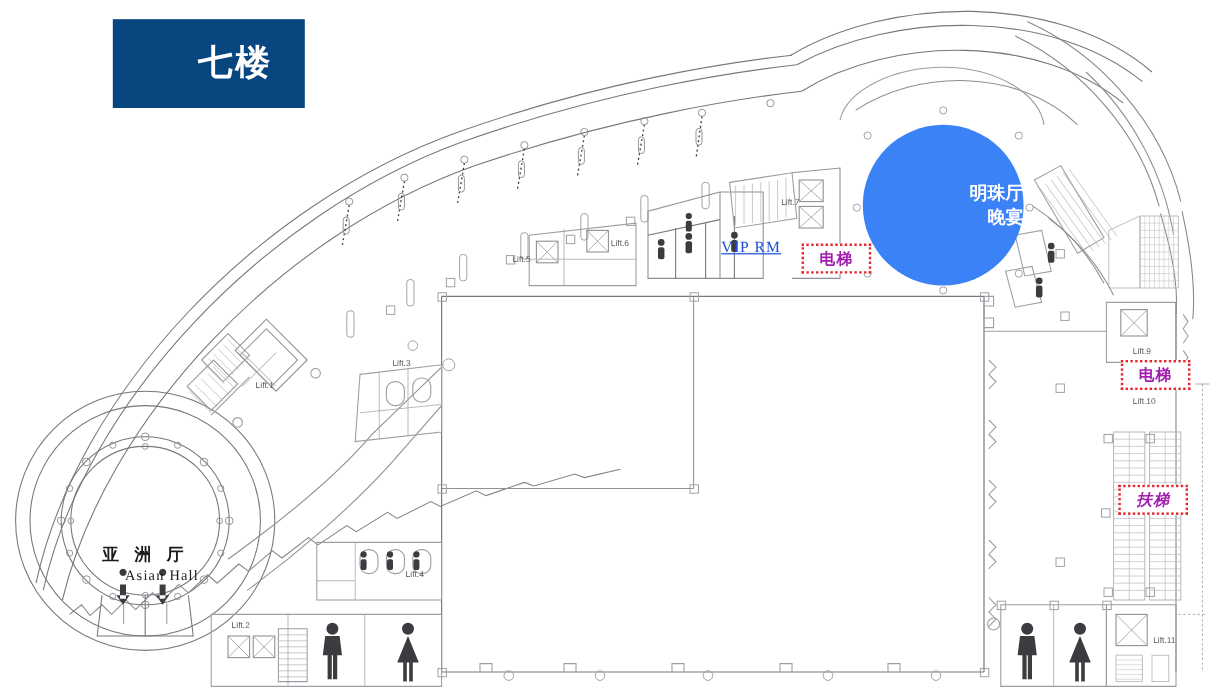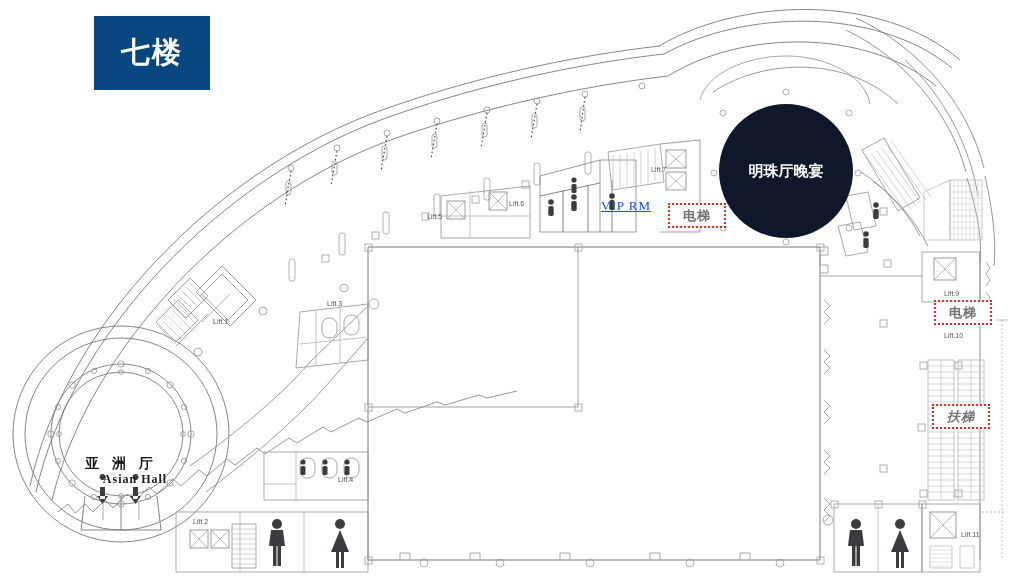--- a/index.html
+++ b/index.html
@@ -3,47 +3,47 @@
 <meta charset="utf-8">
 <style>
   html,body{margin:0;padding:0;background:#ffffff;}
   body{
     width:1012px;height:578px;overflow:hidden;position:relative;
     font-family:"Liberation Sans","DejaVu Sans",sans-serif;
   }
   #plan-root{position:absolute;inset:0;width:1012px;height:578px;}
   .floor-badge{
     position:absolute;left:94px;top:16px;width:116px;height:74px;
-    background:#08467f;display:flex;align-items:center;justify-content:center;
+    background:#08467f;display:flex;align-items:center;justify-content:center;padding-left:44px;
   }
   .floor-badge-label{
     color:#ffffff;font-size:29px;font-weight:bold;letter-spacing:2px;
     font-family:"DejaVu Sans","Liberation Sans",sans-serif;
   }
   .hall-circle{
     position:absolute;left:719px;top:104px;width:134px;height:134px;
-    border-radius:50%;background:#0f172a;
-    display:flex;flex-direction:row;align-items:center;justify-content:center;
+    border-radius:50%;background:#3b82f6;
+    display:flex;flex-direction:column;align-items:flex-end;justify-content:center;
   }
   .hall-circle-line{
     color:#ffffff;font-size:15px;font-weight:bold;line-height:1.35;
     font-family:"DejaVu Sans","Liberation Sans",sans-serif;
   }
   .red-tag{
     position:absolute;border:2px dotted #e8252a;background:#ffffff;
     display:flex;align-items:center;justify-content:center;
-    color:#737373;font-size:13px;font-weight:bold;letter-spacing:1px;
+    color:#a21caf;font-size:13px;font-weight:bold;letter-spacing:1px;
     font-family:"DejaVu Sans","Liberation Sans",sans-serif;
   }
   .room-label{position:absolute;text-align:center;color:#1a1a1a;}
   .room-cn{font-size:17px;letter-spacing:6px;font-weight:bold;
     font-family:"DejaVu Sans","Liberation Sans",sans-serif;line-height:1.3;}
   .room-cn.sm{font-size:14px;letter-spacing:4px;}
   .room-en{font-size:15px;font-family:"Liberation Serif","DejaVu Serif",serif;line-height:1.3;}
-  .room-en.sm{font-size:12px;font-weight:bold;letter-spacing:1px;padding-left:28px;}
+  .room-en.sm{font-size:12px;font-weight:normal;letter-spacing:1px;padding-left:28px;}
   .vip-label{position:absolute;font-size:13px;letter-spacing:1px;color:#1d4ed8;
     font-family:"Liberation Serif","DejaVu Serif",serif;text-decoration:underline;}
   .lift-label{position:absolute;font-size:7px;color:#555;white-space:nowrap;
     font-family:"Liberation Sans",sans-serif;}
   svg{position:absolute;left:0;top:0;}
 </style>
 </head>
 <body>
 
 <div id="plan-root">

